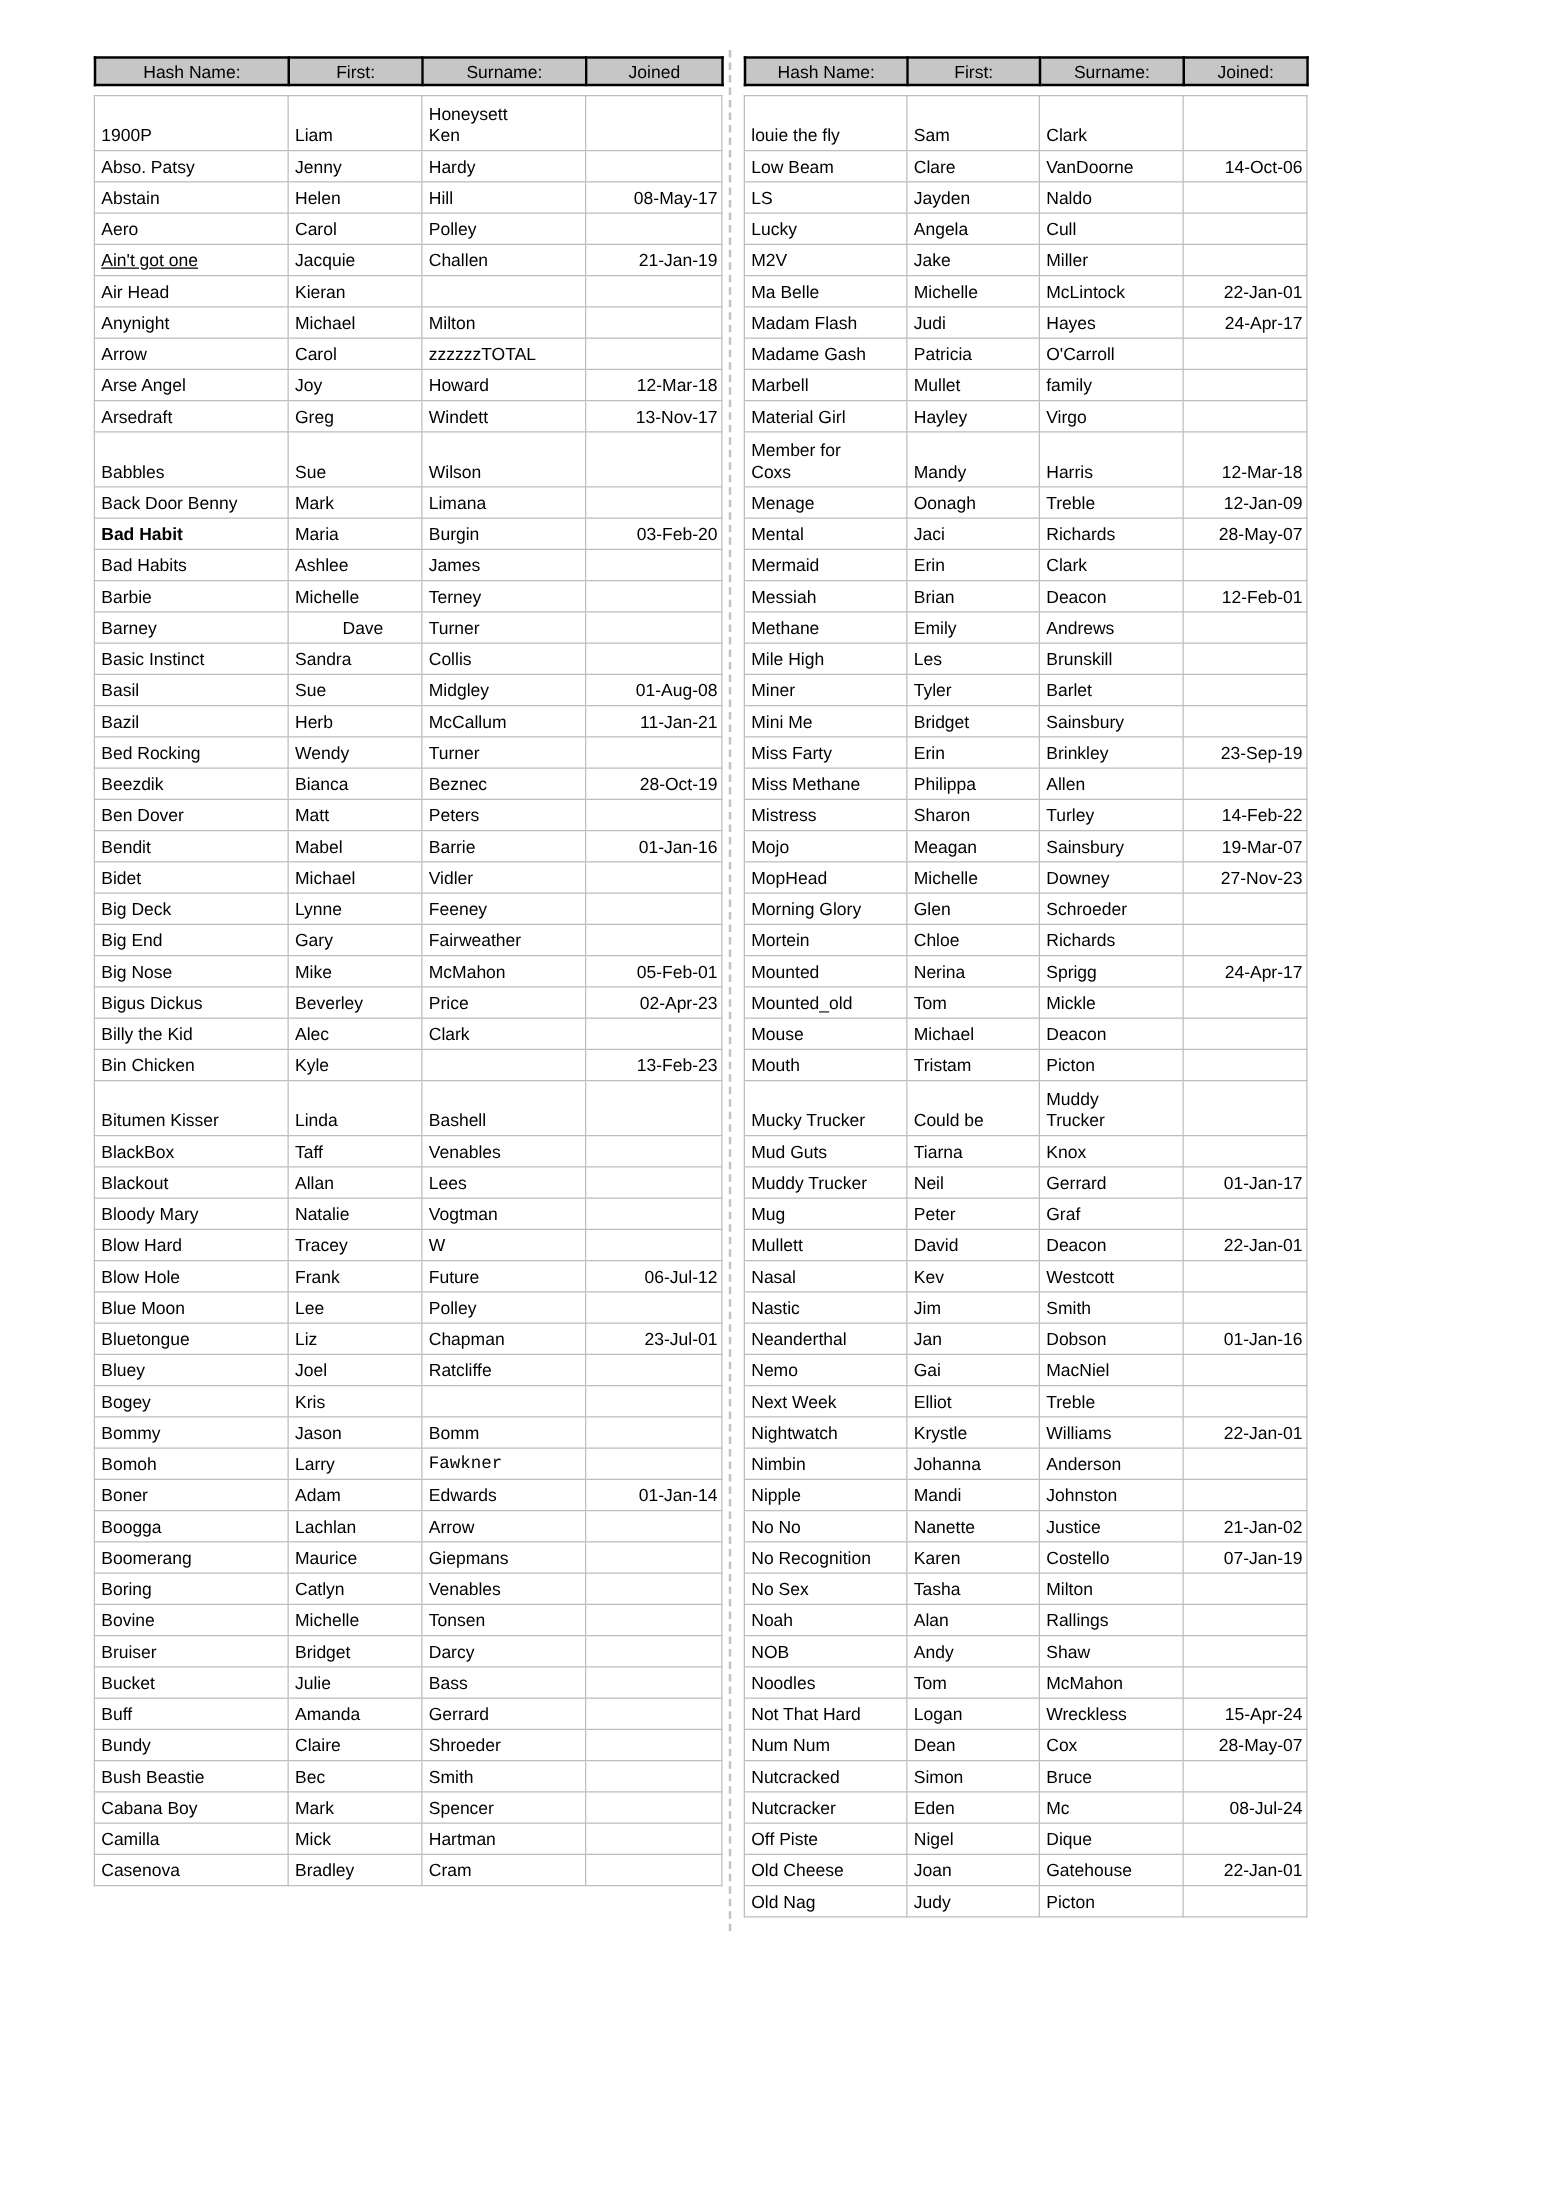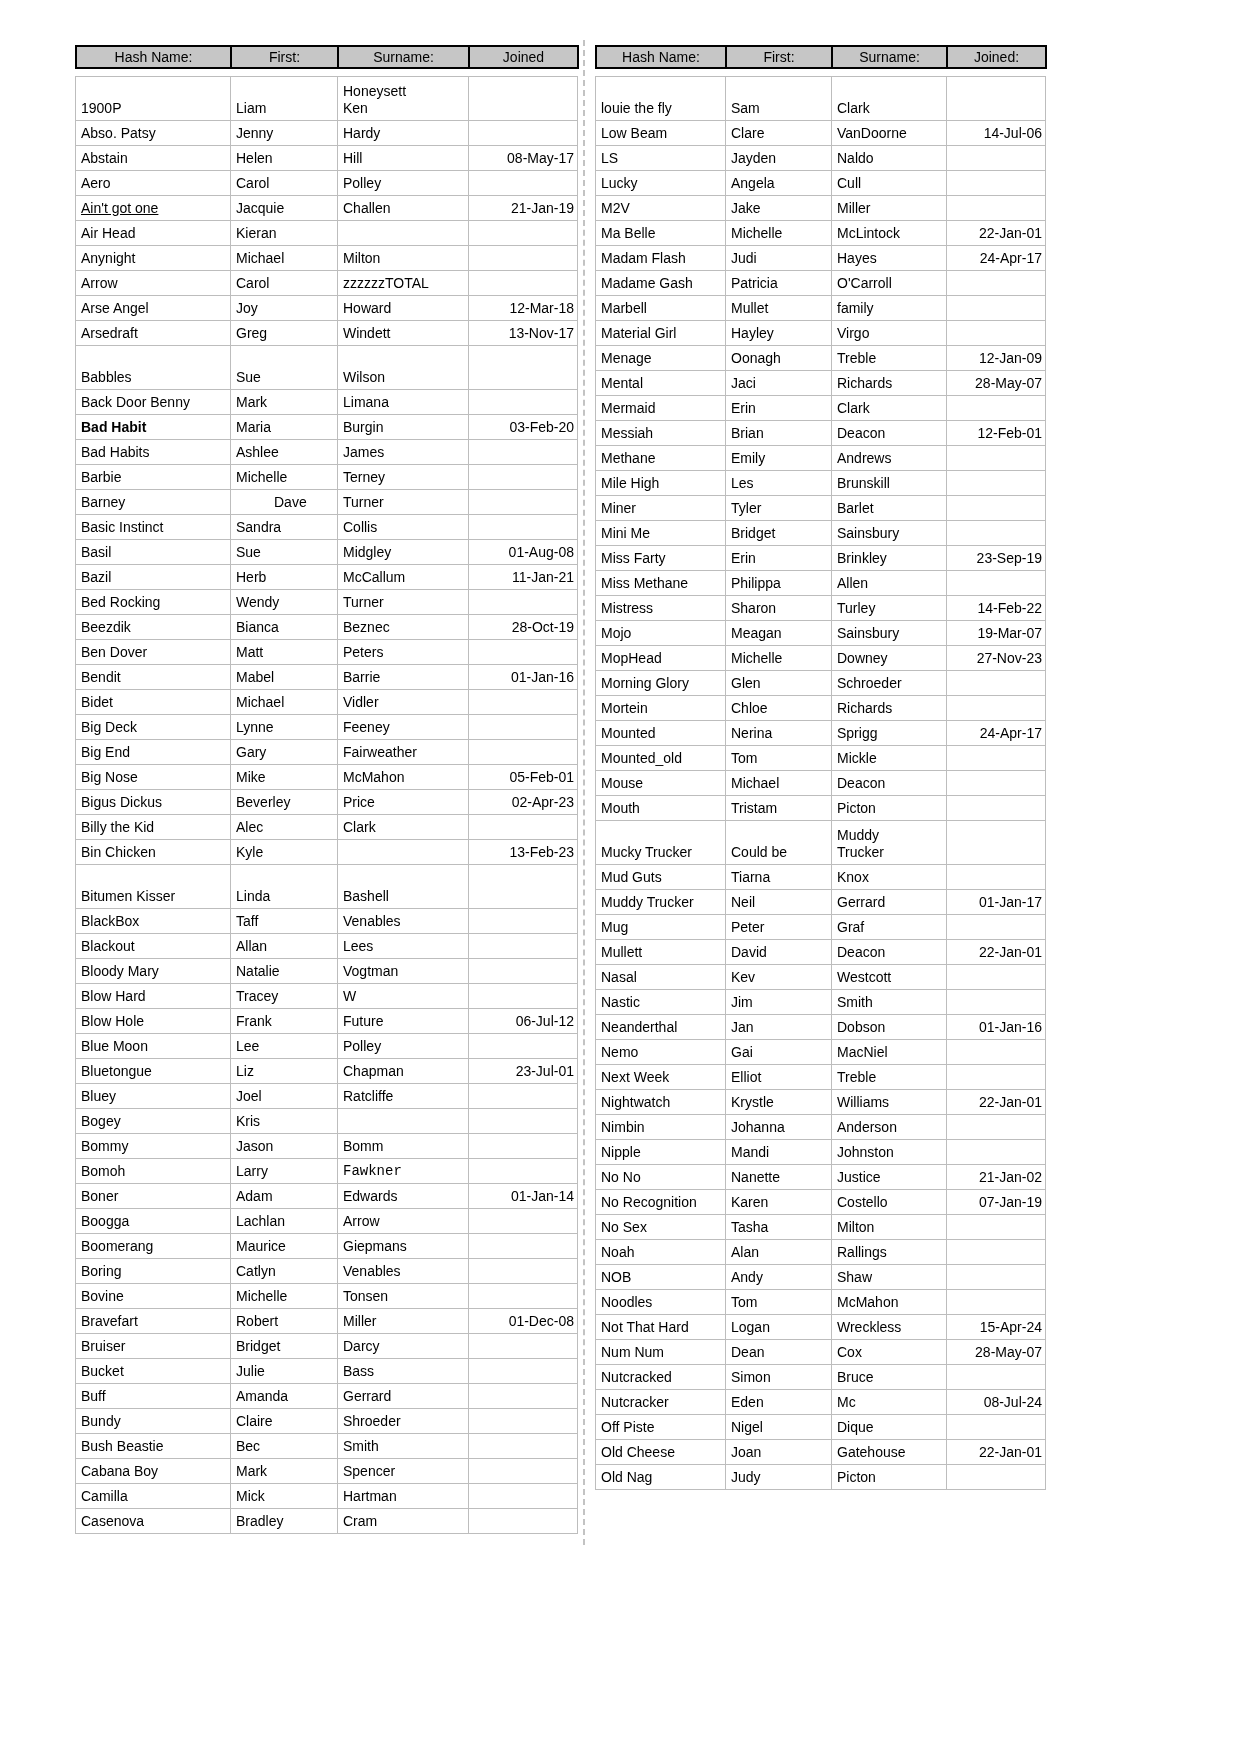--- a/index.html
+++ b/index.html
@@ -337,26 +337,20 @@
           <td style="border-color: rgb(189, 189, 189);">Venables</td>
           <td class="joined" style="border-color: rgb(189, 189, 189);"></td>
         </tr>
         <tr>
           <td style="border-color: rgb(189, 189, 189);">Bovine</td>
           <td style="border-color: rgb(189, 189, 189);">Michelle</td>
           <td style="border-color: rgb(189, 189, 189);">Tonsen</td>
           <td class="joined" style="border-color: rgb(189, 189, 189);"></td>
         </tr>
         <tr>
-          <td style="border-color: rgb(189, 189, 189);">Bravefart</td>
-          <td style="border-color: rgb(189, 189, 189);">Robert</td>
-          <td style="border-color: rgb(189, 189, 189);">Miller</td>
-          <td class="joined" style="border-color: rgb(189, 189, 189);">01-Dec-08</td>
-        </tr>
-        <tr>
           <td style="border-color: rgb(189, 189, 189);">Bruiser</td>
           <td style="border-color: rgb(189, 189, 189);">Bridget</td>
           <td style="border-color: rgb(189, 189, 189);">Darcy</td>
           <td class="joined" style="border-color: rgb(189, 189, 189);"></td>
         </tr>
         <tr>
           <td style="border-color: rgb(189, 189, 189);">Bucket</td>
           <td style="border-color: rgb(189, 189, 189);">Julie</td>
           <td style="border-color: rgb(189, 189, 189);">Bass</td>
           <td class="joined" style="border-color: rgb(189, 189, 189);"></td>
@@ -429,21 +423,21 @@
         <tr class="tall">
           <td style="border-color: rgb(189, 189, 189);">louie the fly</td>
           <td style="border-color: rgb(189, 189, 189);">Sam</td>
           <td style="border-color: rgb(189, 189, 189);">Clark</td>
           <td class="joined" style="border-color: rgb(189, 189, 189);"></td>
         </tr>
         <tr>
           <td style="border-color: rgb(189, 189, 189);">Low Beam</td>
           <td style="border-color: rgb(189, 189, 189);">Clare</td>
           <td style="border-color: rgb(189, 189, 189);">VanDoorne</td>
-          <td class="joined" style="border-color: rgb(189, 189, 189);">14-Jul-06</td>
+          <td class="joined" style="border-color: rgb(189, 189, 189);">14-Oct-06</td>
         </tr>
         <tr>
           <td style="border-color: rgb(189, 189, 189);">LS</td>
           <td style="border-color: rgb(189, 189, 189);">Jayden</td>
           <td style="border-color: rgb(189, 189, 189);">Naldo</td>
           <td class="joined" style="border-color: rgb(189, 189, 189);"></td>
         </tr>
         <tr>
           <td style="border-color: rgb(189, 189, 189);">Lucky</td>
           <td style="border-color: rgb(189, 189, 189);">Angela</td>
@@ -478,20 +472,27 @@
           <td style="border-color: rgb(189, 189, 189);">Marbell</td>
           <td style="border-color: rgb(189, 189, 189);">Mullet</td>
           <td style="border-color: rgb(189, 189, 189);">family</td>
           <td class="joined" style="border-color: rgb(189, 189, 189);"></td>
         </tr>
         <tr>
           <td style="border-color: rgb(189, 189, 189);">Material Girl</td>
           <td style="border-color: rgb(189, 189, 189);">Hayley</td>
           <td style="border-color: rgb(189, 189, 189);">Virgo</td>
           <td class="joined" style="border-color: rgb(189, 189, 189);"></td>
+        </tr>
+        <tr class="tall">
+          <td style="border-color: rgb(189, 189, 189);">Member for
+Coxs</td>
+          <td style="border-color: rgb(189, 189, 189);">Mandy</td>
+          <td style="border-color: rgb(189, 189, 189);">Harris</td>
+          <td class="joined" style="border-color: rgb(189, 189, 189);">12-Mar-18</td>
         </tr>
         <tr>
           <td style="border-color: rgb(189, 189, 189);">Menage</td>
           <td style="border-color: rgb(189, 189, 189);">Oonagh</td>
           <td style="border-color: rgb(189, 189, 189);">Treble</td>
           <td class="joined" style="border-color: rgb(189, 189, 189);">12-Jan-09</td>
         </tr>
         <tr>
           <td style="border-color: rgb(189, 189, 189);">Mental</td>
           <td style="border-color: rgb(189, 189, 189);">Jaci</td>

